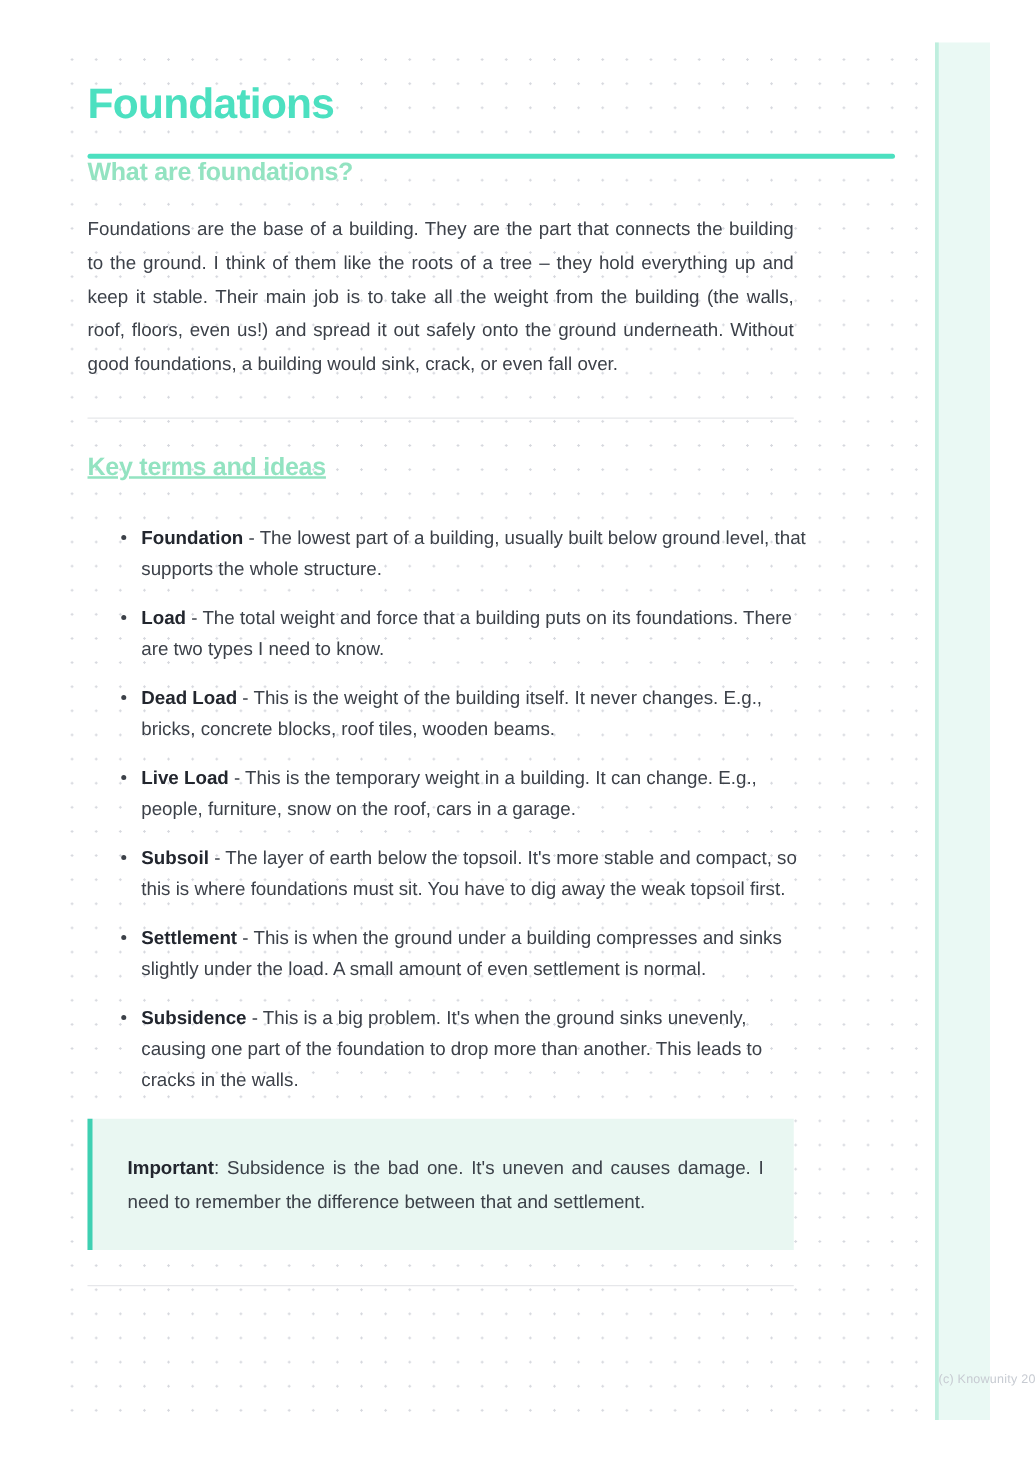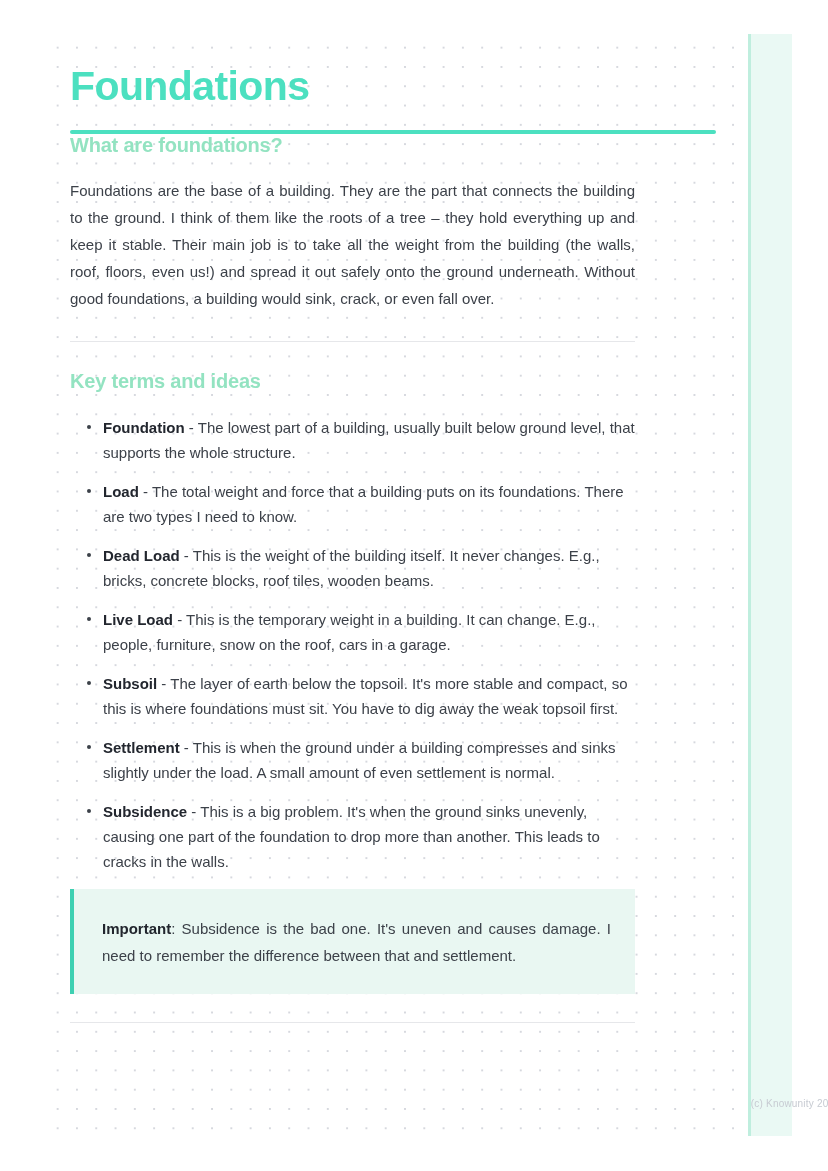--- a/index.html
+++ b/index.html
@@ -53,21 +53,21 @@
     position: absolute;
     left: 70px;
     top: 0;
     width: 565px;
   }
 
   
   .doc-title {
     margin: 0;
     padding-top: 66px;
-    font-size: 41px;
+    font-size: 34px;
     line-height: 1.0;
     font-weight: bold;
     letter-spacing: -0.6px;
     color: #4ce0c0;
   }
   .title-rule {
     margin-top: 23px;
     width: 646px;
     height: 4px;
     border-radius: 2px;
@@ -76,21 +76,21 @@
 
   
   .section-heading {
     margin: 0;
     font-size: 20px;
     font-weight: bold;
     color: #93e3c1;
     letter-spacing: -0.2px;
   }
   .sh-1 { }
-  .sh-2 { padding-top: 28px; }
+  .sh-2 { padding-top: 28px; text-decoration: underline; }
 
   
   .intro {
     margin: 0;
     padding-top: 20px;
     font-size: 15px;
     line-height: 27px;
     color: #3c4149;
     text-align: justify;
     text-justify: inter-word;
@@ -107,21 +107,21 @@
   .divider-bottom {
     margin-top: 28px;
     width: 565px;
     height: 1px;
     background: #e6e7ea;
   }
 
   
   .term-list {
     list-style: none;
-    margin: 8px;
+    margin: 18px;
     padding: 14px 0 0 0;
     width: 565px;
   }
   .term-item {
     position: relative;
     padding-left: 25px;
     margin-bottom: 14px;
     font-size: 15px;
     line-height: 25px;
     color: #3c4149;

